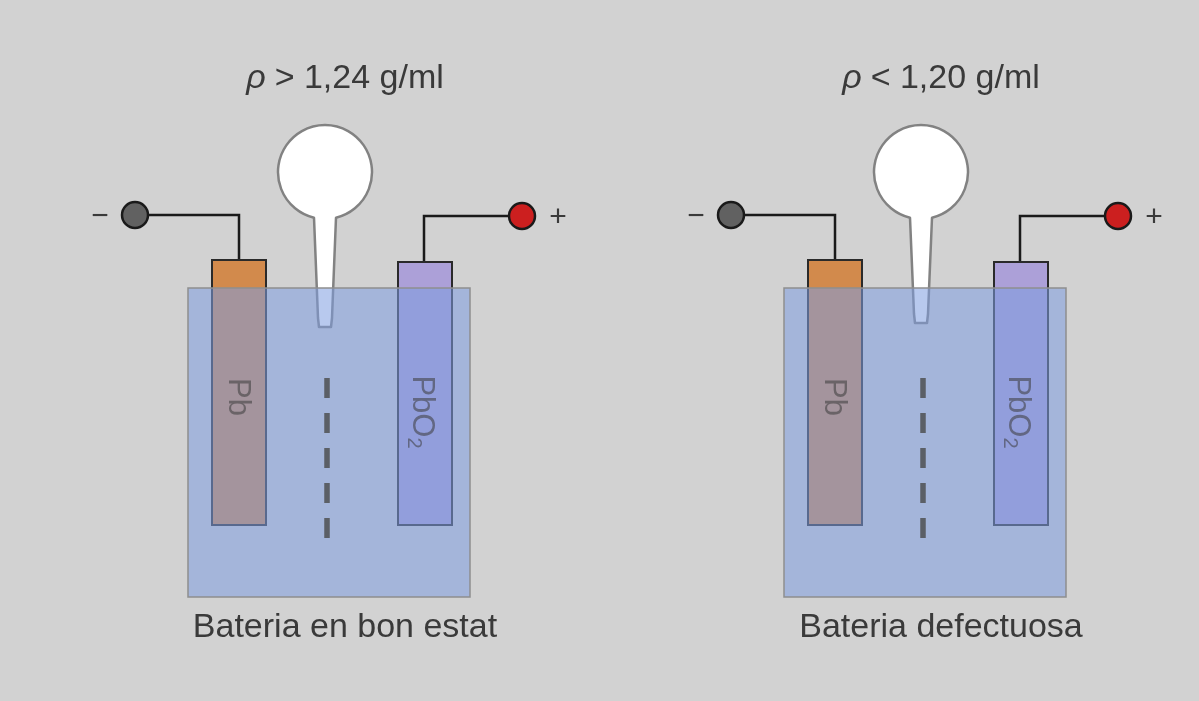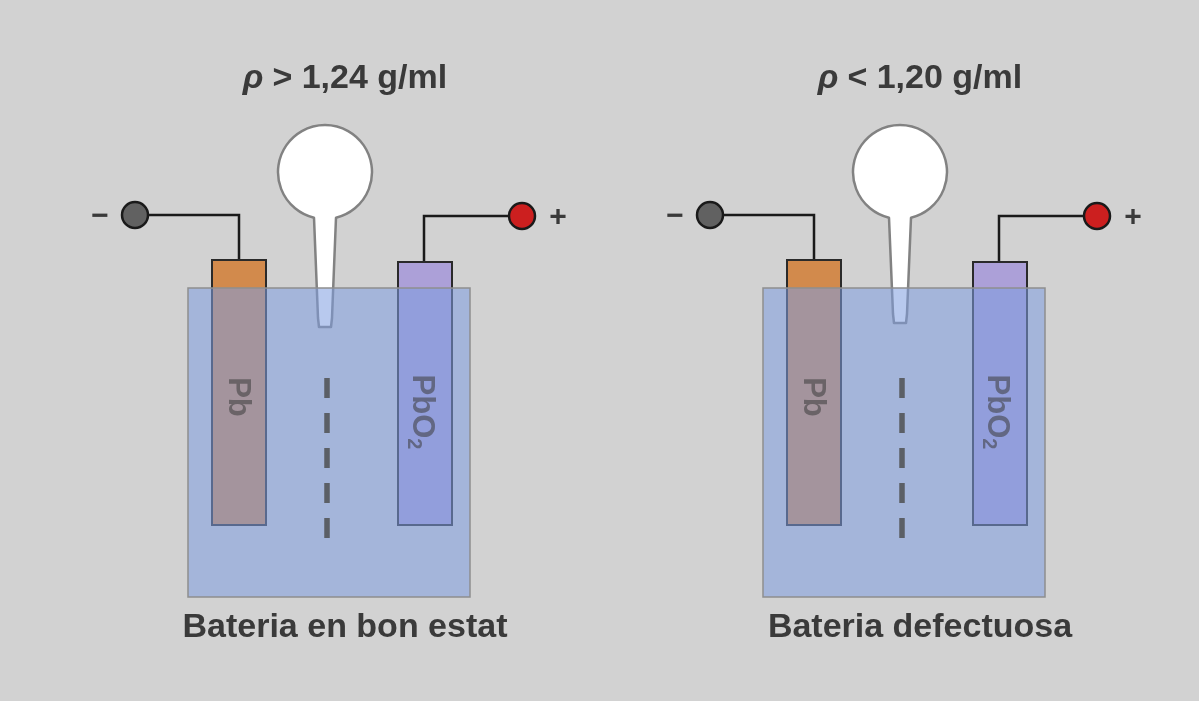--- a/index.html
+++ b/index.html
@@ -8,22 +8,21 @@
     width: 1199px;
     height: 701px;
     background: #d2d2d2;
     overflow: hidden;
     font-family: "Liberation Sans", sans-serif;
   }
   .diagram-row {
     display: flex;
     padding-left: 60px;
     padding-top: 0;
-    gap: 35px;
-    font-weight: bold;
+    gap: 56px;
   }
   svg text {
     font-family: "Liberation Sans", sans-serif;
     fill: #3a3a3a;
   }
   .panel-svg { display: block; }
 </style>
 </head>
 <body>
 

